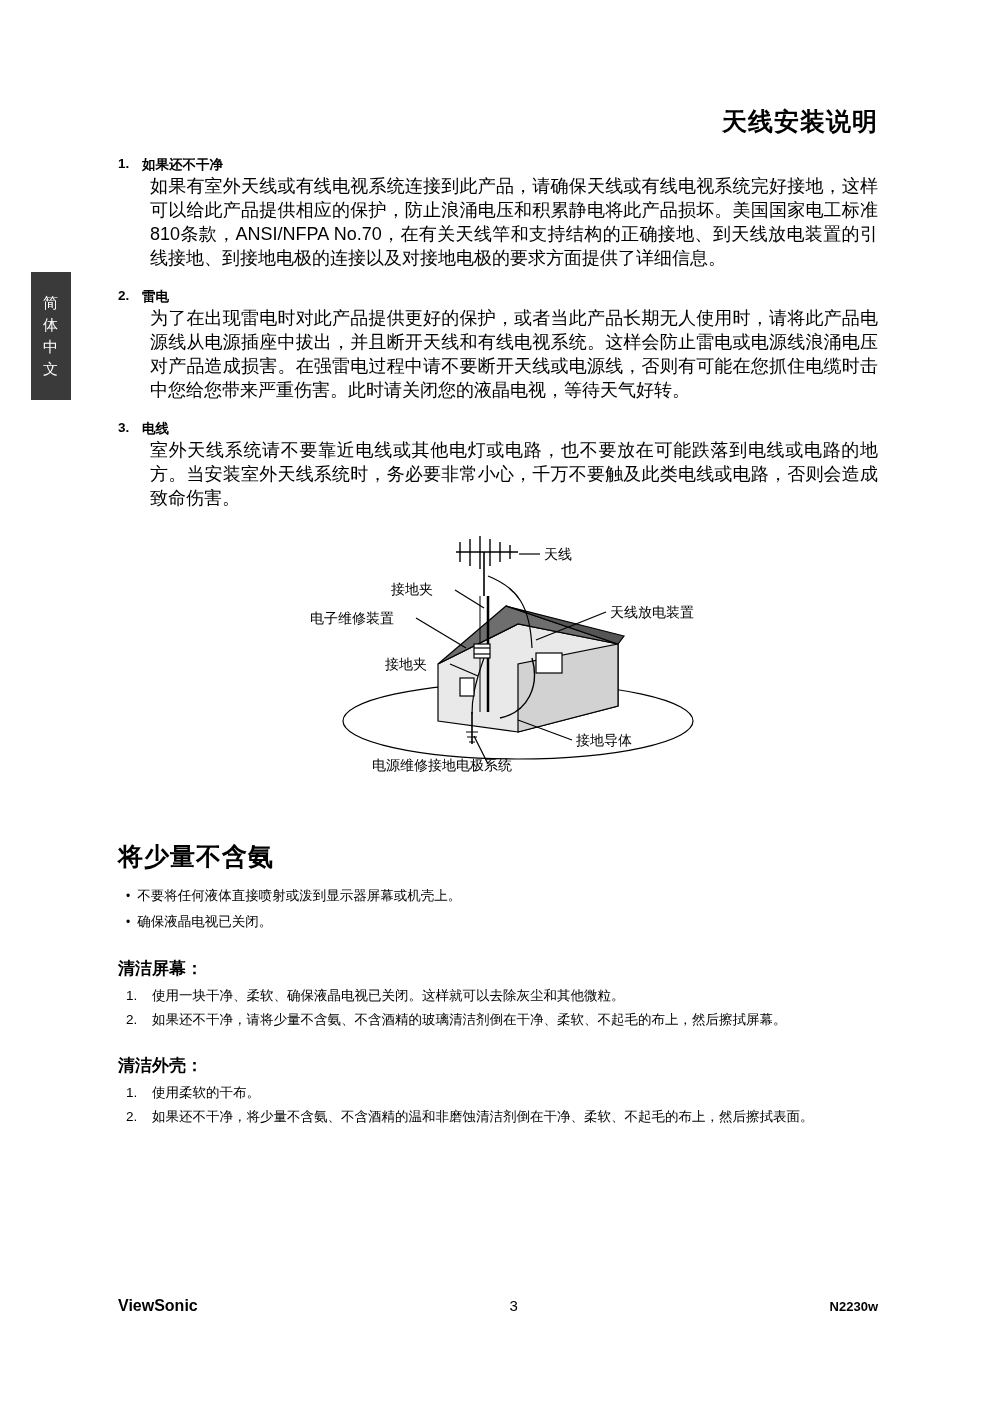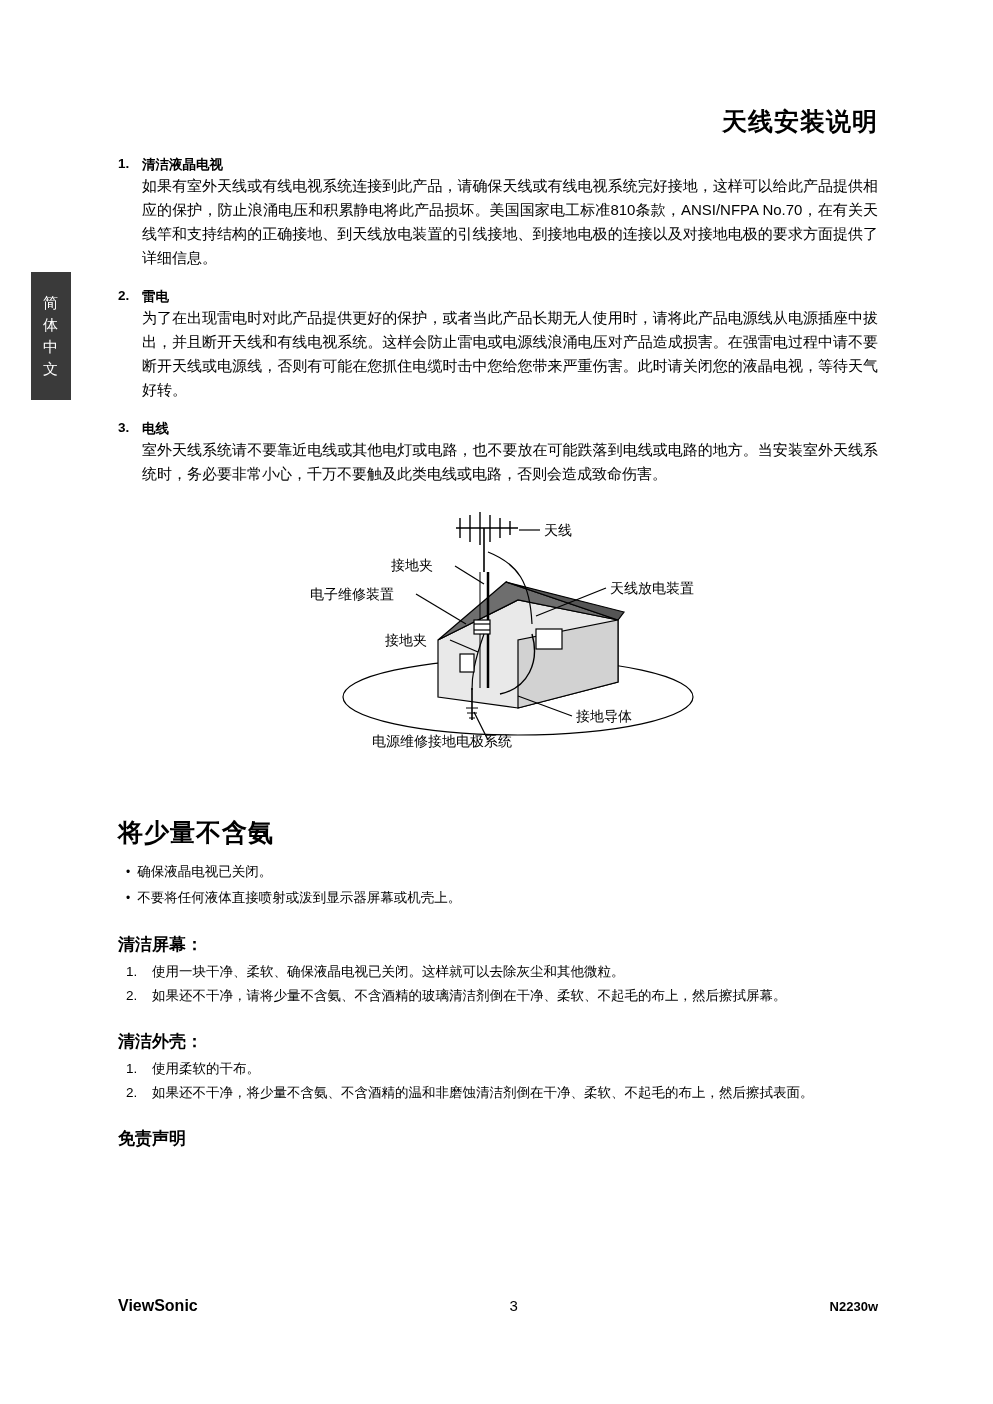--- a/index.html
+++ b/index.html
@@ -69,23 +69,23 @@
   .item-head {
     font-size: 13.5px;
     font-weight: bold;
     display: flex;
   }
   .item-num {
     width: 24px;
     flex: none;
   }
   .item-body {
-    font-size: 15px;
+    font-size: 18px;
     line-height: 24px;
-    margin-left: 24px;
+    margin-left: 32px;
     text-align: justify;
     text-justify: inter-ideograph;
   }
   
   .diagram {
     position: relative;
     margin-top: 26px;
     height: 260px;
     text-align: right;
   }
@@ -184,21 +184,21 @@
   </div>
 
   <div class="content">
 
     <h1 class="title">天线安装说明</h1>
 
     <ol class="numlist">
       <li>
         <div class="item-head">
           <span class="item-num">1.</span>
-          <span>清洁液晶电视</span>
+          <span>如果还不干净</span>
         </div>
         <div class="item-body">如果有室外天线或有线电视系统连接到此产品，请确保天线或有线电视系统完好接地，这样可以给此产品提供相应的保护，防止浪涌电压和积累静电将此产品损坏。美国国家电工标准810条款，ANSI/NFPA No.70，在有关天线竿和支持结构的正确接地、到天线放电装置的引线接地、到接地电极的连接以及对接地电极的要求方面提供了详细信息。</div>
       </li>
       <li>
         <div class="item-head">
           <span class="item-num">2.</span>
           <span>雷电</span>
         </div>
         <div class="item-body">为了在出现雷电时对此产品提供更好的保护，或者当此产品长期无人使用时，请将此产品电源线从电源插座中拔出，并且断开天线和有线电视系统。这样会防止雷电或电源线浪涌电压对产品造成损害。在强雷电过程中请不要断开天线或电源线，否则有可能在您抓住电缆时击中您给您带来严重伤害。此时请关闭您的液晶电视，等待天气好转。</div>
       </li>
@@ -270,22 +270,22 @@
           <text x="388" y="209">接地导体</text>
           <text x="184" y="234">电源维修接地电极系统</text>
         </g>
       </svg>
     </div>
 
     <div class="sec2">
       <h1 class="title2">将少量不含氨</h1>
 
       <ul class="bullets">
+        <li>不要将任何液体直接喷射或泼到显示器屏幕或机壳上。</li>
         <li>确保液晶电视已关闭。</li>
-        <li>不要将任何液体直接喷射或泼到显示器屏幕或机壳上。</li>
       </ul>
 
       <h3 class="sub">清洁屏幕：</h3>
       <ol class="sublist">
         <li>
           <span class="n">1.</span>
           <span class="t">使用一块干净、柔软、确保液晶电视已关闭。这样就可以去除灰尘和其他微粒。</span>
         </li>
         <li>
           <span class="n">2.</span>
@@ -298,21 +298,20 @@
         <li>
           <span class="n">1.</span>
           <span class="t">使用柔软的干布。</span>
         </li>
         <li>
           <span class="n">2.</span>
           <span class="t">如果还不干净，将少量不含氨、不含酒精的温和非磨蚀清洁剂倒在干净、柔软、不起毛的布上，然后擦拭表面。</span>
         </li>
       </ol>
 
-      <h3 class="sub">免责声明</h3>
     </div>
 
   </div>
 
   <div class="footer">
     <span class="brand">ViewSonic</span>
     <span class="pagenum">3</span>
     <span class="model">N2230w</span>
   </div>
 

